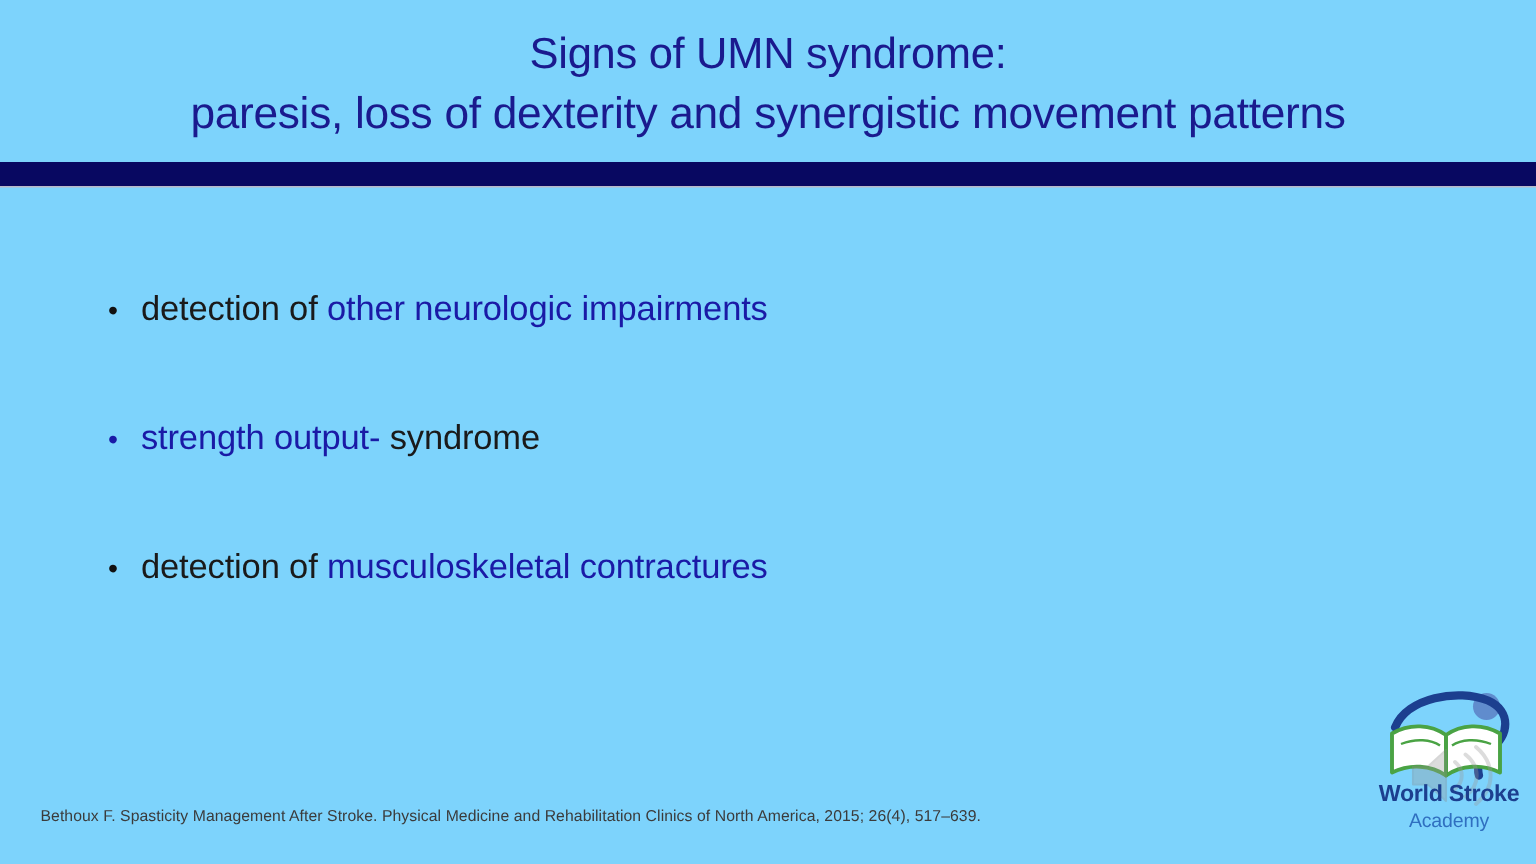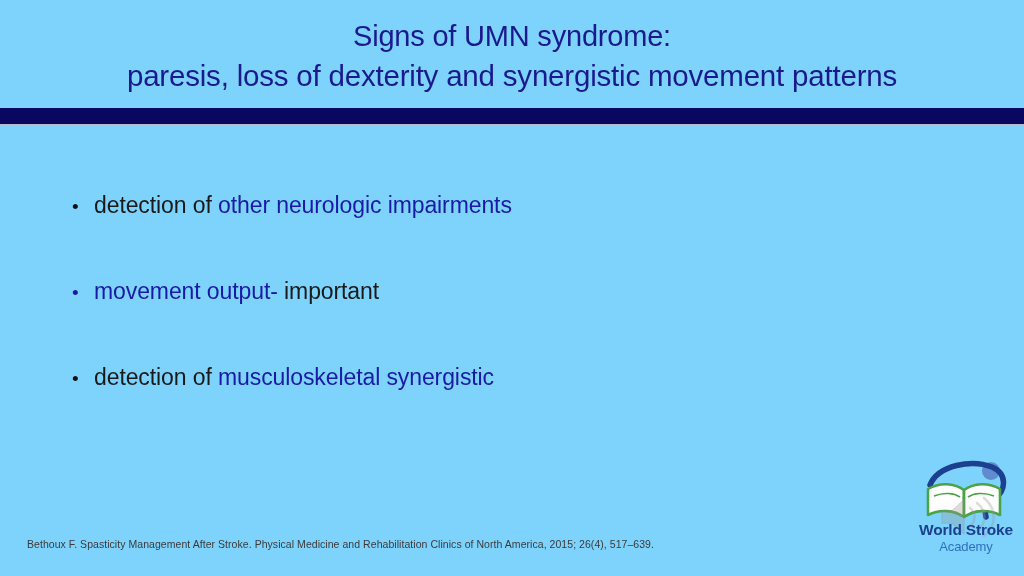--- a/index.html
+++ b/index.html
@@ -165,26 +165,26 @@
 
   <div class="bullet-list">
 
     <div class="bullet-row">
       <span class="bullet-mark">•</span>
       <span class="bullet-text"><span>detection of </span><span class="em-blue">other neurologic impairments</span><span></span></span>
     </div>
 
     <div class="bullet-row">
       <span class="bullet-mark blue">•</span>
-      <span class="bullet-text"><span></span><span class="em-blue">movement output-</span><span> important</span></span>
+      <span class="bullet-text"><span></span><span class="em-blue">strength output-</span><span> syndrome</span></span>
     </div>
 
     <div class="bullet-row">
       <span class="bullet-mark">•</span>
-      <span class="bullet-text"><span>detection of </span><span class="em-blue">musculoskeletal synergistic</span><span></span></span>
+      <span class="bullet-text"><span>detection of </span><span class="em-blue">musculoskeletal contractures</span><span></span></span>
     </div>
 
   </div>
 
   <div class="citation">Bethoux F. Spasticity Management After Stroke. Physical Medicine and Rehabilitation Clinics of North America, 2015; 26(4), 517–639.</div>
 
   <div class="logo">
 
     <svg class="logo-mark" viewBox="0 0 108 72">
 

